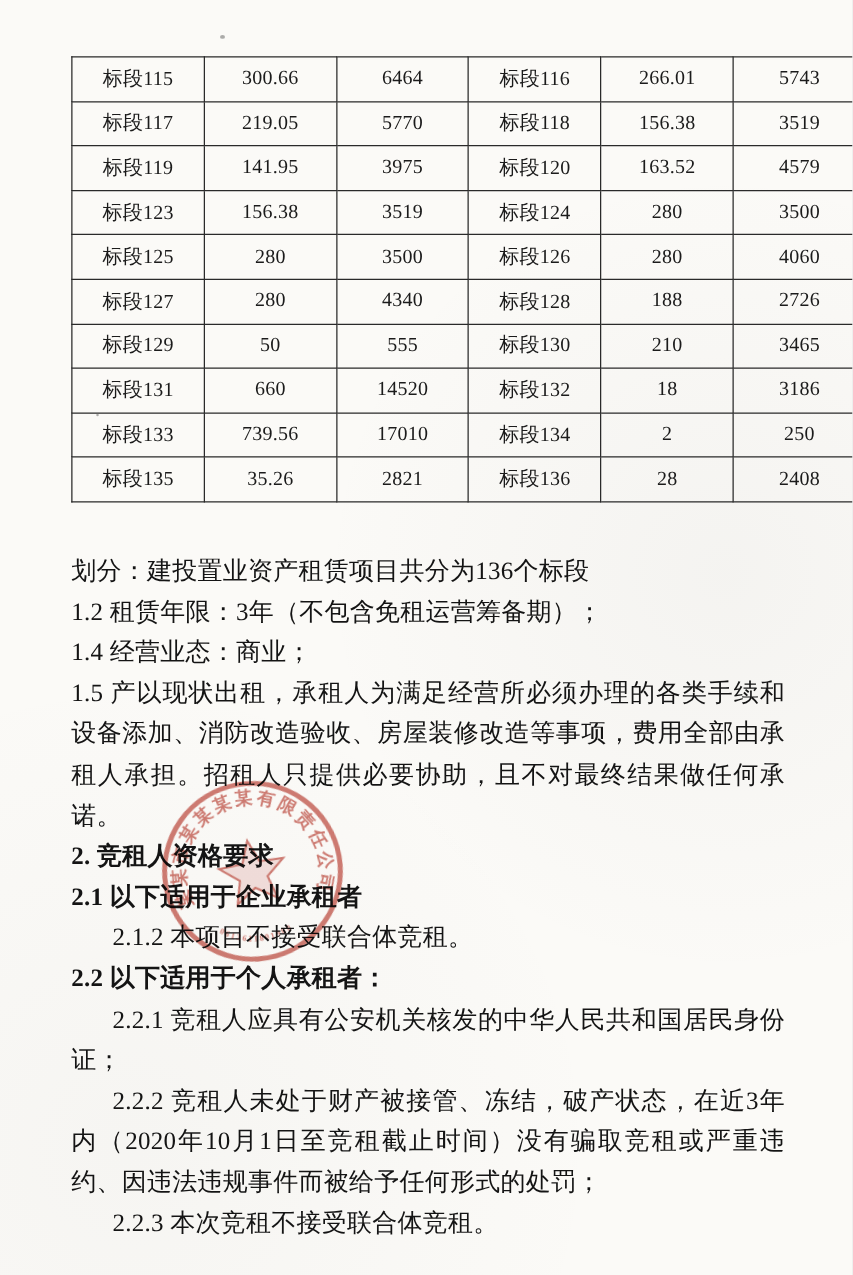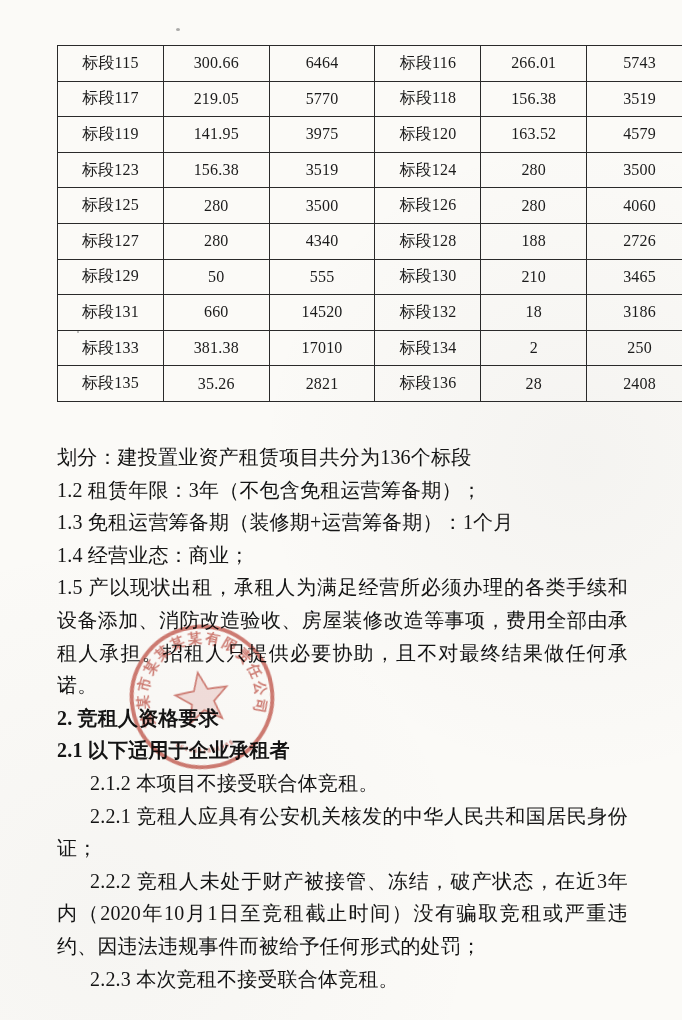--- a/index.html
+++ b/index.html
@@ -123,46 +123,46 @@
         <tr>
           <td>标段131</td>
           <td>660</td>
           <td>14520</td>
           <td>标段132</td>
           <td>18</td>
           <td>3186</td>
         </tr>
         <tr>
           <td>标段133</td>
-          <td>381.38</td>
+          <td>739.56</td>
           <td>17010</td>
           <td>标段134</td>
           <td>2</td>
           <td>250</td>
         </tr>
         <tr>
           <td>标段135</td>
           <td>35.26</td>
           <td>2821</td>
           <td>标段136</td>
           <td>28</td>
           <td>2408</td>
         </tr>
       </tbody>
   </table>
 
   <div class="content">
       <p class="para">划分：建投置业资产租赁项目共分为136个标段</p>
       <p class="para">1.2 租赁年限：3年（不包含免租运营筹备期）；</p>
-      <p class="para">1.3 免租运营筹备期（装修期+运营筹备期）：1个月</p>
       <p class="para">1.4 经营业态：商业；</p>
       <p class="para">1.5 产以现状出租，承租人为满足经营所必须办理的各类手续和设备添加、消防改造验收、房屋装修改造等事项，费用全部由承租人承担。招租人只提供必要协助，且不对最终结果做任何承诺。</p>
       <p class="para bold">2. 竞租人资格要求</p>
       <p class="para bold">2.1 以下适用于企业承租者</p>
       <p class="para indent">2.1.2 本项目不接受联合体竞租。</p>
+      <p class="para bold">2.2 以下适用于个人承租者：</p>
       <p class="para indent">2.2.1 竞租人应具有公安机关核发的中华人民共和国居民身份证；</p>
       <p class="para indent">2.2.2 竞租人未处于财产被接管、冻结，破产状态，在近3年内（2020年10月1日至竞租截止时间）没有骗取竞租或严重违约、因违法违规事件而被给予任何形式的处罚；</p>
       <p class="para indent">2.2.3 本次竞租不接受联合体竞租。</p>
     </div>
 
   <div class="seal">
     <svg viewBox="0 0 160 160" xmlns="http://www.w3.org/2000/svg">
       <defs>
         <path id="arcTop" d="M 28.4,104.1 A 57,57 0 1 1 131.7,104.1" fill="none"></path>
         <path id="arcBottom" d="M 28.9,109.5 A 59,59 0 0 0 131.1,109.5" fill="none"></path>

